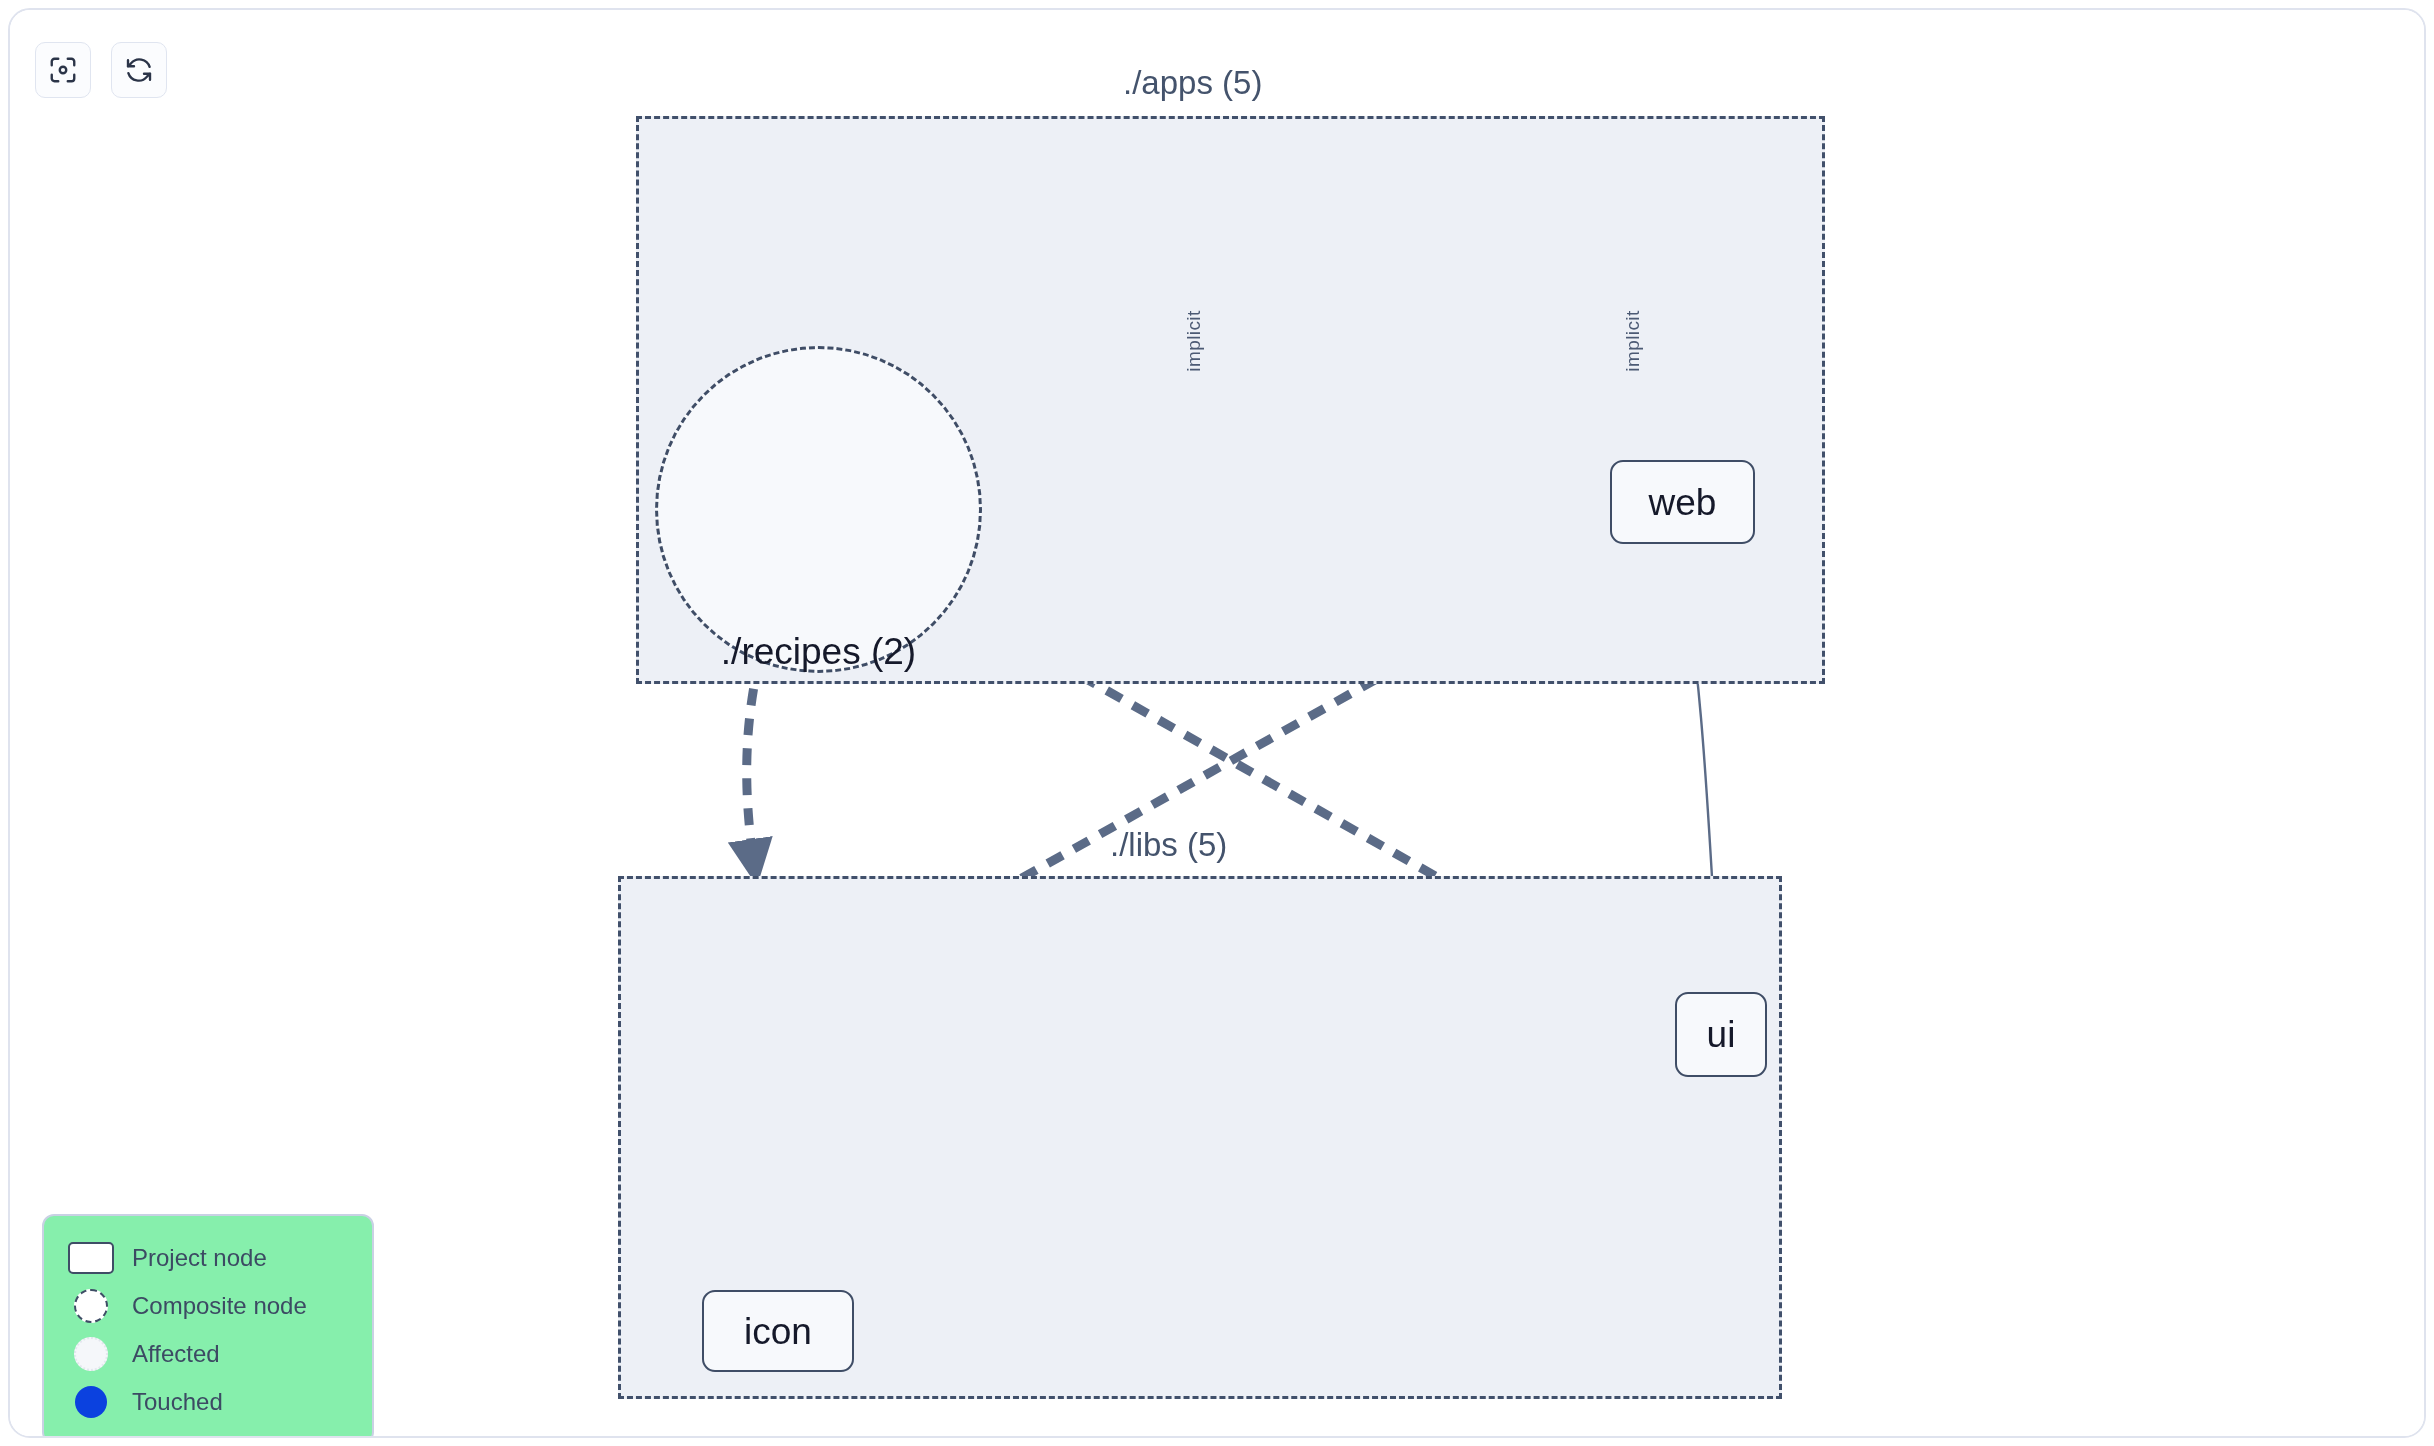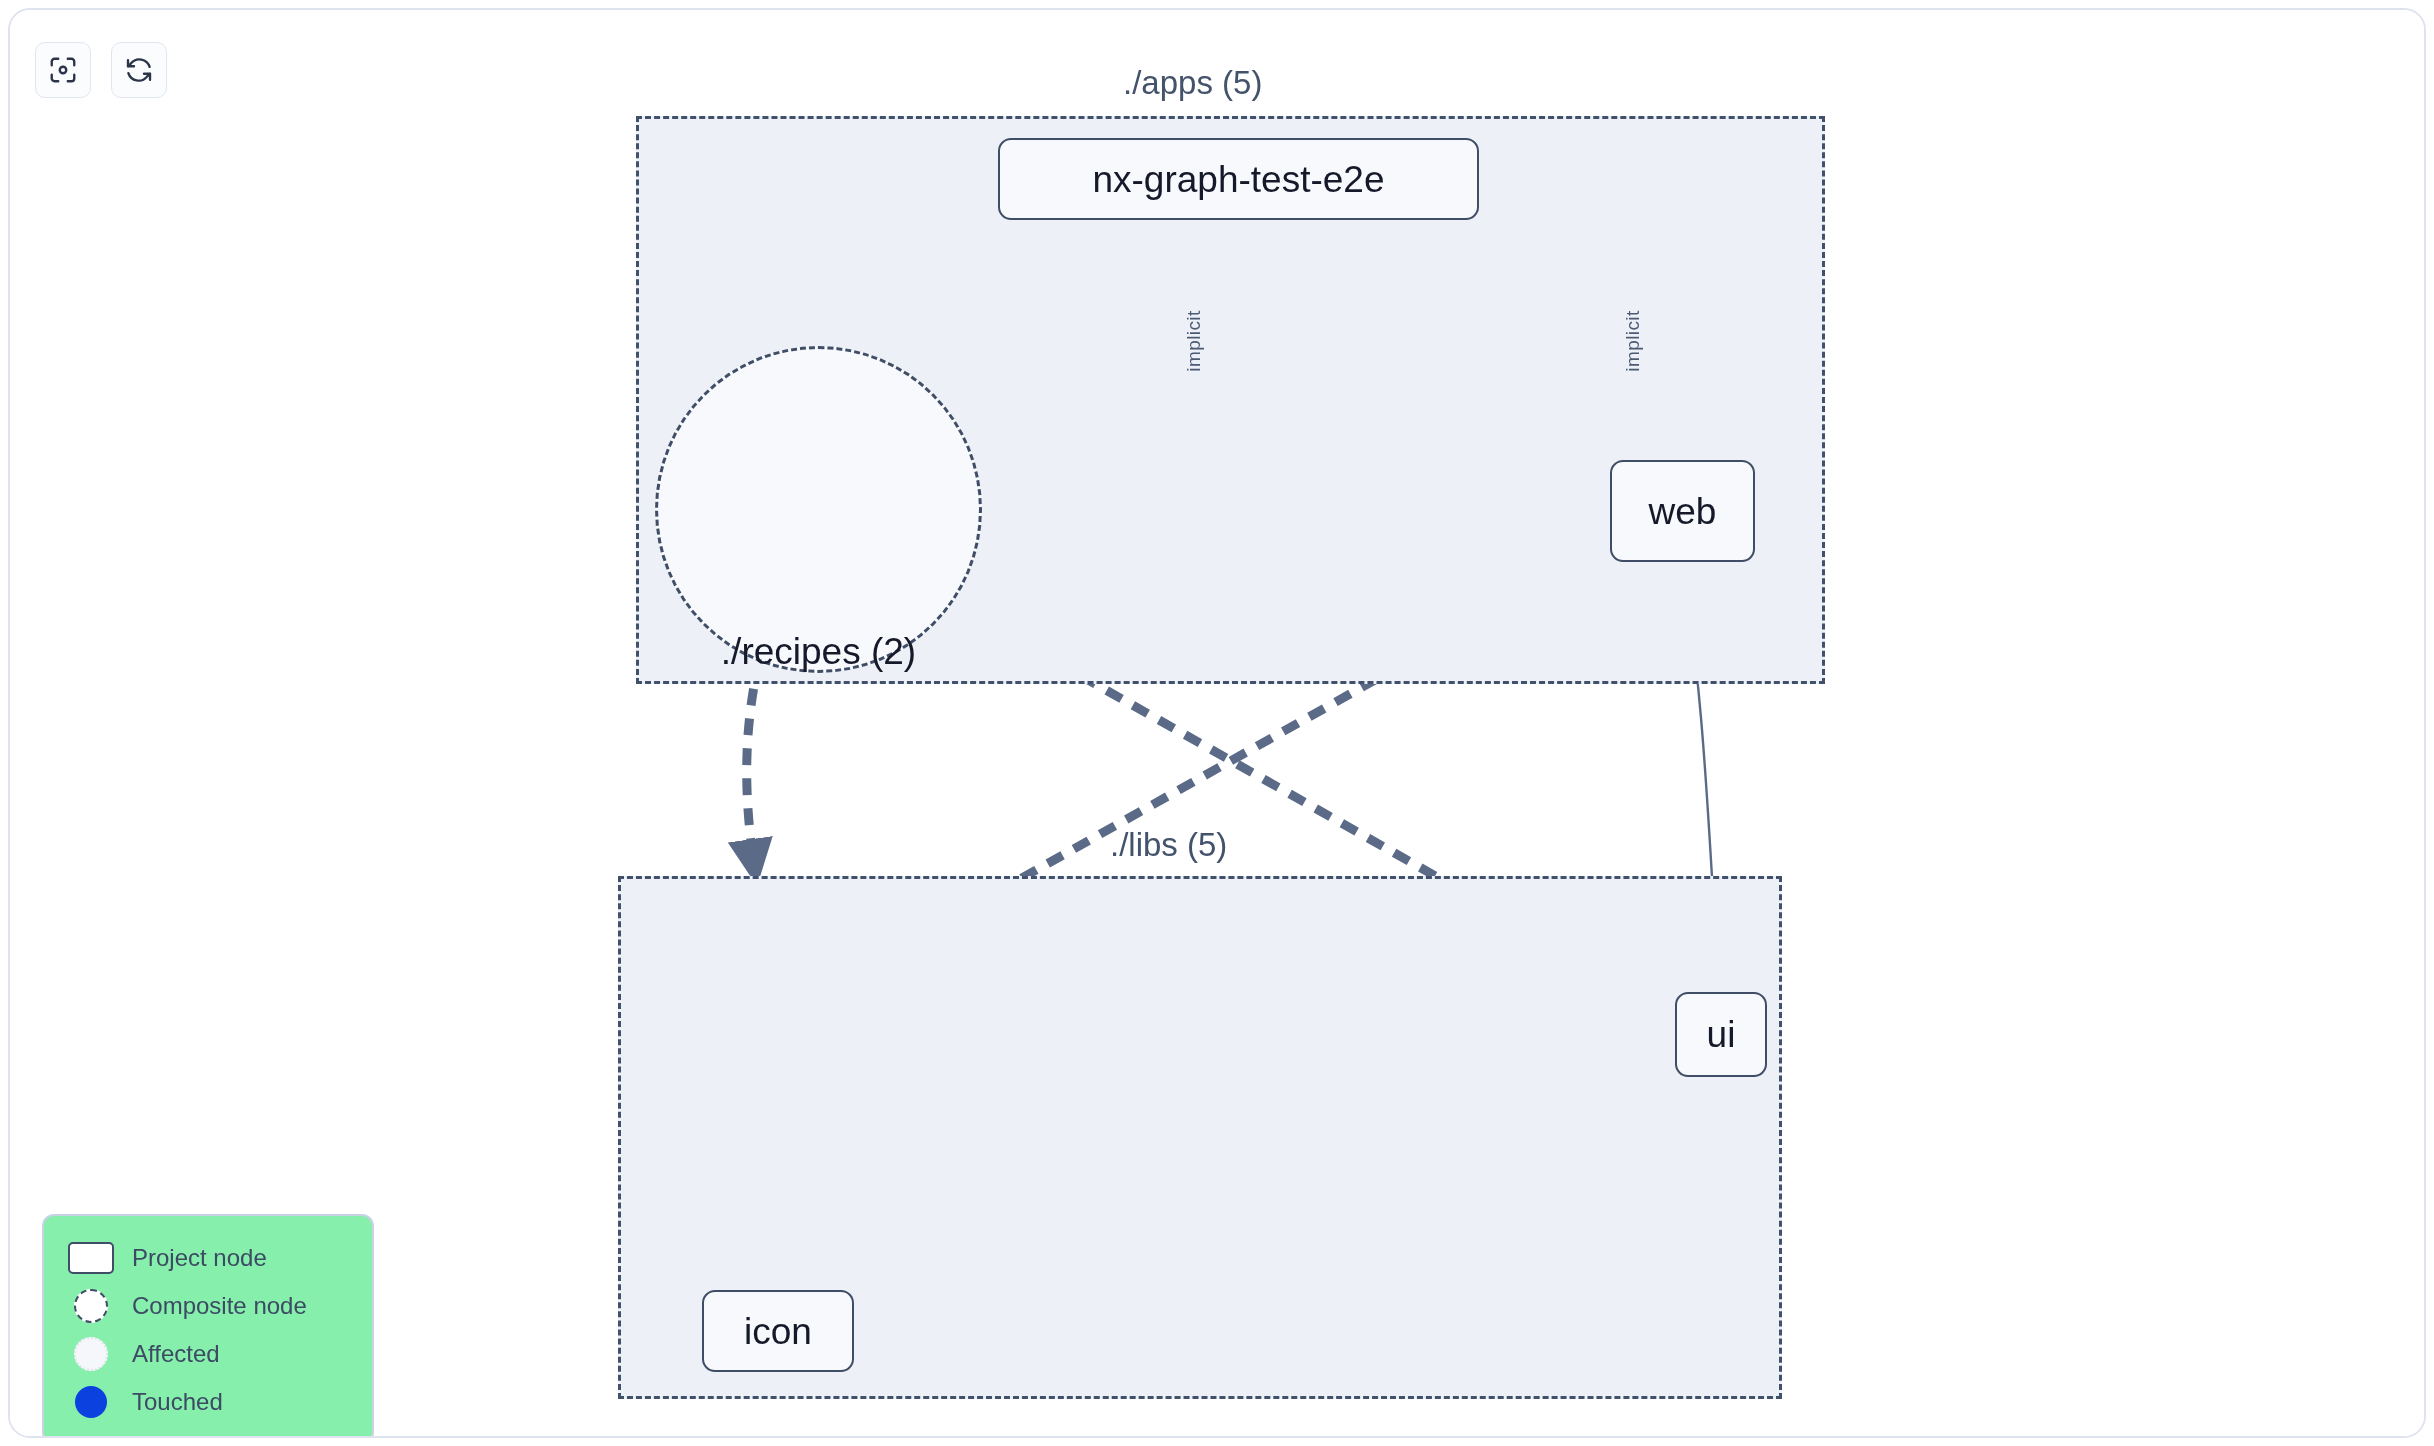--- a/index.html
+++ b/index.html
@@ -206,27 +206,24 @@
 
     <div class="group-label" style="left:1113px; top:54px;">./apps (5)</div>
 
     <div class="group-label" style="left:1100px; top:816px;">./libs (5)</div>
 
     <div class="composite-node" style="left:645px; top:336px; width:327px; height:327px;align-items:flex-end;">
       <span>./recipes (2)</span>
     </div>
 
 
-    <div class="project-node" style="left:988px; top:128px; width:481px; height:82px;">
-      <span>nx-graph-test-e2e</span>
-    </div>
-
-
-
-    <div class="project-node" style="left:1600px; top:450px; width:145px; height:102px;">
+
+
+
+    <div class="project-node" style="left:1600px; top:450px; width:145px; height:84px;">
       <span>web</span>
     </div>
 
     <div class="project-node" style="left:1665px; top:982px; width:92px; height:85px;">
       <span>ui</span>
     </div>
 
     <div class="project-node" style="left:692px; top:1280px; width:152px; height:82px;">
       <span>icon</span>
     </div>

